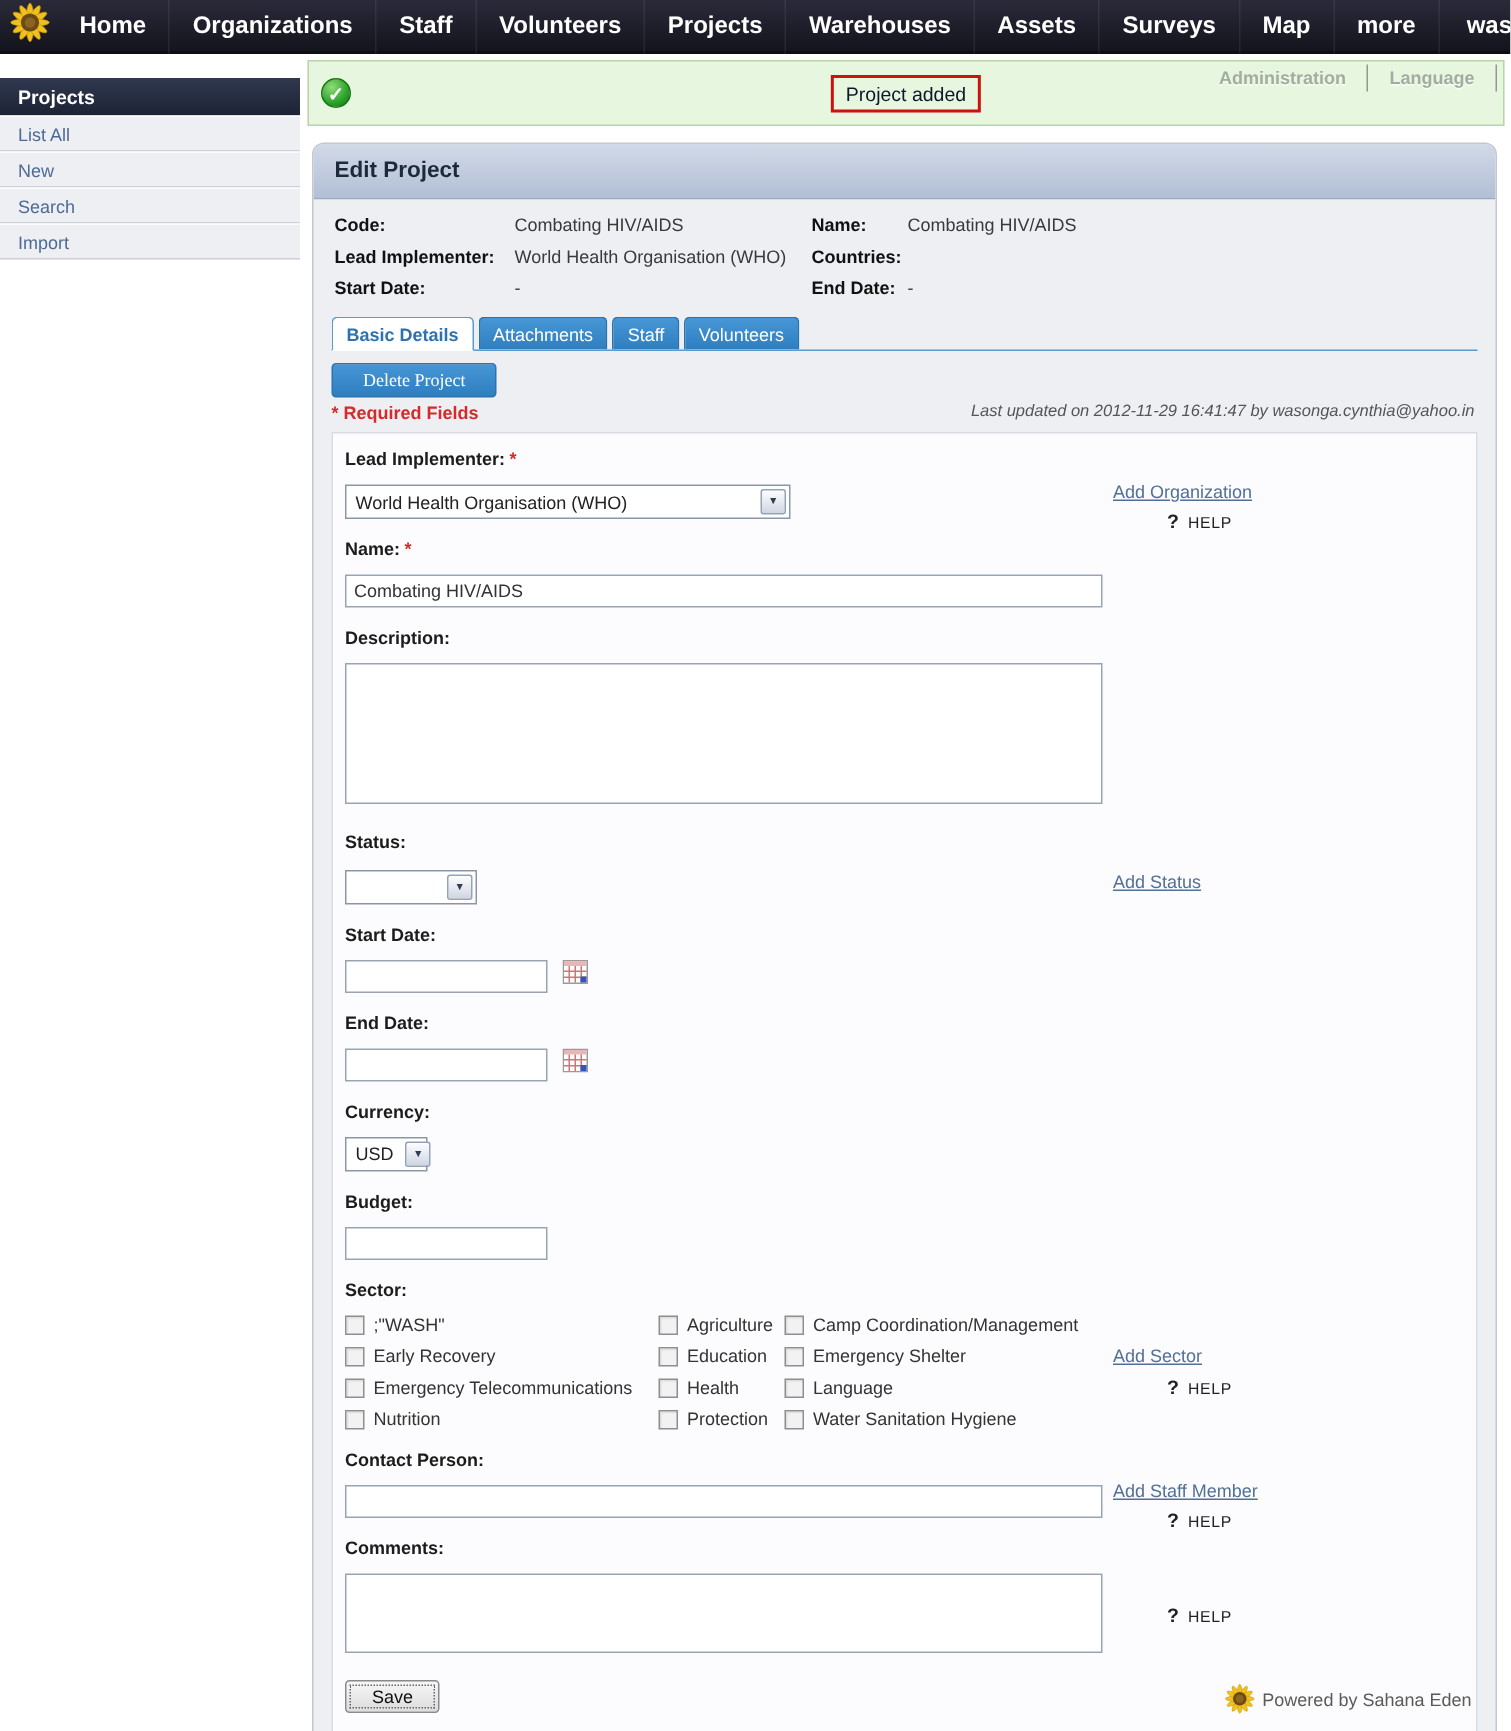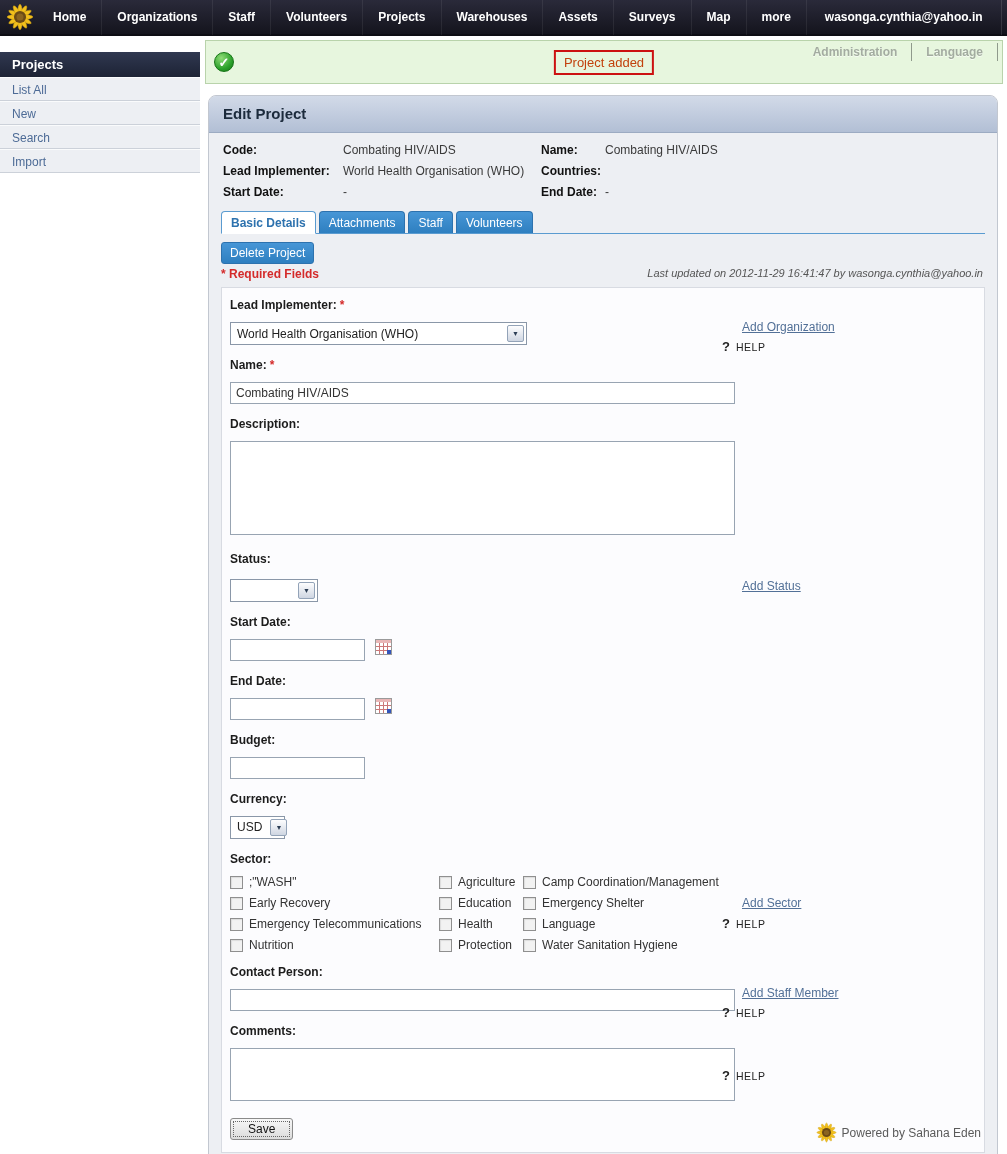--- a/index.html
+++ b/index.html
@@ -1,37 +1,37 @@
 <!DOCTYPE html>
 <html><head>
 <meta charset="utf-8">
 <style>
   * { margin:0; padding:0; box-sizing:border-box; }
   html,body { width:1007px; height:1154px; background:#fff; font-family:"Liberation Sans", sans-serif; position:relative; overflow:hidden; }
 
   
   .navbar { position:absolute; top:0; left:0; width:1007px; height:36px;
-    background:linear-gradient(#2a2a3a,#14141d); display:flex; align-items:center;
-    color:#fff; font-size:12px; font-weight:bold; border-bottom:2px solid #0d0d14; }
+    background:linear-gradient(#2a2a3a,#14141d); display:flex; align-items:flex-start;
+    color:#fff; font-size:16px; font-weight:bold; border-bottom:2px solid #0d0d14; }
   .nav-logo { width:30px; height:30px; margin:0 4px 0 6px; display:flex; align-items:center; justify-content:center; }
   .nav-item { padding:0 15px; height:36px; display:flex; align-items:center; cursor:pointer; border-right:1px solid rgba(255,255,255,0.07); }
   .nav-right { margin-left:auto; display:flex; align-items:center; }
   .nav-email { padding:0 18px; font-weight:bold; }
   .nav-help { padding:0 16px; border-left:1px solid rgba(255,255,255,0.12); height:36px; display:flex; align-items:center; }
 
   
   .banner { position:absolute; left:205px; top:40px; width:798px; height:44px;
     background:#e7f6de; border:1px solid #b9d3ab; display:flex; align-items:center; }
   .check-icon { width:20px; height:20px; border-radius:50%; margin-left:8px; flex:0 0 auto;
     background:radial-gradient(circle at 35% 28%, #8fdc77, #2aa02a 62%, #157415);
     border:1px solid #157415; color:#fff; font-size:13px; font-weight:bold;
     display:flex; align-items:center; justify-content:center; }
   .check-icon::after { content:"✓"; }
   .banner-msg { position:absolute; left:50%; transform:translateX(-50%);
-    border:2px solid #cc1111; padding:3px 8px; color:#c2410c; font-size:13px; }
+    border:2px solid #cc1111; padding:3px 8px; color:#0f172a; font-size:13px; }
   .banner-menu { position:absolute; right:4px; top:2px; display:flex; }
   .banner-menu span { color:#a3aca0; font-size:12px; font-weight:bold; padding:2px 14px;
     border-right:1px solid #8f9a8c; text-shadow:0 1px 0 rgba(255,255,255,.6); }
 
   
   .sidebar { position:absolute; left:0; top:52px; width:200px; }
   .sidebar-title { background:linear-gradient(#303850,#1d2335); color:#fff; font-size:13px;
     font-weight:bold; padding:5px 12px; height:25px; }
   .sidebar-item { background:#edeff3; border-top:1px solid #fafbfc; border-bottom:1px solid #ccd1d9;
     color:#4d6b96; font-size:12px; padding:5px 12px; height:24px; cursor:pointer; }
@@ -49,22 +49,22 @@
 
   
   .tabs { display:flex; align-items:flex-end; gap:3px; margin:12px 12px 0 12px;
     border-bottom:1px solid #5a9bd0; }
   .tab { background:linear-gradient(#4796d6,#2e7fc0); color:#fff; font-size:12px; padding:4px 9px;
     border:1px solid #2d72ae; border-bottom:none; border-radius:4px 4px 0 0; cursor:pointer; height:22px; }
   .tab.active { background:#fff; color:#2d72ae; font-weight:bold; border:1px solid #5a9bd0;
     border-bottom:1px solid #fff; margin-bottom:-1px; height:23px; }
 
   .delete-btn { display:inline-block; margin:8px 0 0 12px; background:linear-gradient(#4796d6,#2e7fc0);
-    border:1px solid #2d72ae; border-radius:3px; color:#fff; font-size:12px; padding:3px 8px;
-    font-family:Liberation Sans, sans-serif; cursor:pointer; }
+    border:1px solid #2d72ae; border-radius:3px; color:#fff; font-size:12px; padding:3px 20px;
+    font-family:Liberation Serif, serif; cursor:pointer; }
   .meta-row { display:flex; justify-content:space-between; align-items:flex-start; margin:3px 14px 0 12px; }
   .required-note { color:#d42a2a; font-size:12px; font-weight:bold; }
   .last-updated { color:#555; font-size:11px; font-style:italic; }
 
   
   .form-box { margin:6px 12px 14px 12px; background:#fcfcfe; border:1px solid #d8dbe2; padding:0 8px 12px 8px; }
   .fld { position:relative; }
   .fld-label { font-size:12px; font-weight:bold; color:#1c1c1c; margin:13px 0 10px; line-height:14px; }
   .fld:first-child .fld-label { margin-top:10px; }
   .req { color:#d42a2a; margin-left:3px; font-weight:bold; }
@@ -86,21 +86,21 @@
     display:flex; align-items:center; justify-content:center; color:#2c3e55; font-size:7px; }
   .sel-btn::after { content:"▼"; }
   .sel-lead { width:297px; } .sel-status { width:88px; } .sel-currency { width:55px; }
 
   
   .cal-icon { display:inline-block; vertical-align:middle; margin-left:6px; cursor:pointer; }
 
   
   .side-link { position:absolute; left:512px; color:#527097; font-size:12px; text-decoration:underline;
     cursor:pointer; white-space:nowrap; }
-  .hlp { position:absolute; left:492px; font-size:11px; color:#222; cursor:pointer; white-space:nowrap; }
+  .hlp { position:absolute; left:548px; font-size:11px; color:#222; cursor:pointer; white-space:nowrap; }
   .hlp b { font-size:13px; margin-right:6px; }
   .hlp .hlp-word { letter-spacing:0.5px; font-size:10.5px; }
 
   
   .sector-grid { display:grid; grid-template-columns:209px 84px 260px; grid-auto-rows:21px; width:553px; margin-top:-2px; }
   .cb-cell { display:flex; align-items:center; font-size:12px; color:#333; }
   .cb { width:13px; height:13px; border:1px solid #8f8f8f; background:#f2f2f2;
     box-shadow:inset 1px 1px 1px #dcdcdc; margin-right:6px; flex:0 0 auto; cursor:pointer; }
 
   .save-btn { margin-top:13px; background:linear-gradient(#f7f7f7,#dcdcdc); border:1px solid #8a8a8a;
@@ -246,30 +246,30 @@
         <svg width="17" height="16" viewBox="0 0 17 16">
           <rect x="0.5" y="0.5" width="16" height="15" fill="#fff" stroke="#9a9a9a"></rect>
           <rect x="1" y="1" width="15" height="3" fill="#e9b6b6"></rect>
           <path d="M4.5 4 V15 M8.5 4 V15 M12.5 4 V15 M1 7.5 H16 M1 11.5 H16" stroke="#cc7777" stroke-width="1" fill="none"></path>
           <rect x="12" y="11" width="4" height="4" fill="#3355bb"></rect>
         </svg>
       </span>
     </div>
 
     <div class="fld">
-      <div class="fld-label">Budget:</div>
-      <input class="txt-input w-small" value="" style="">
-    </div>
-
-    <div class="fld">
       <div class="fld-label">Currency:</div>
       <span class="sel sel-currency">
         <span class="sel-text">USD</span>
         <span class="sel-btn"></span>
       </span>
+    </div>
+
+    <div class="fld">
+      <div class="fld-label">Budget:</div>
+      <input class="txt-input w-small" value="" style="">
     </div>
 
     <div class="fld">
       <div class="fld-label" style="margin-bottom:8px;">Sector:</div>
       <div class="sector-grid">
         <span class="cb-cell">
             <span class="cb"></span>
             <span>;"WASH"</span>
           </span>
         <span class="cb-cell">

